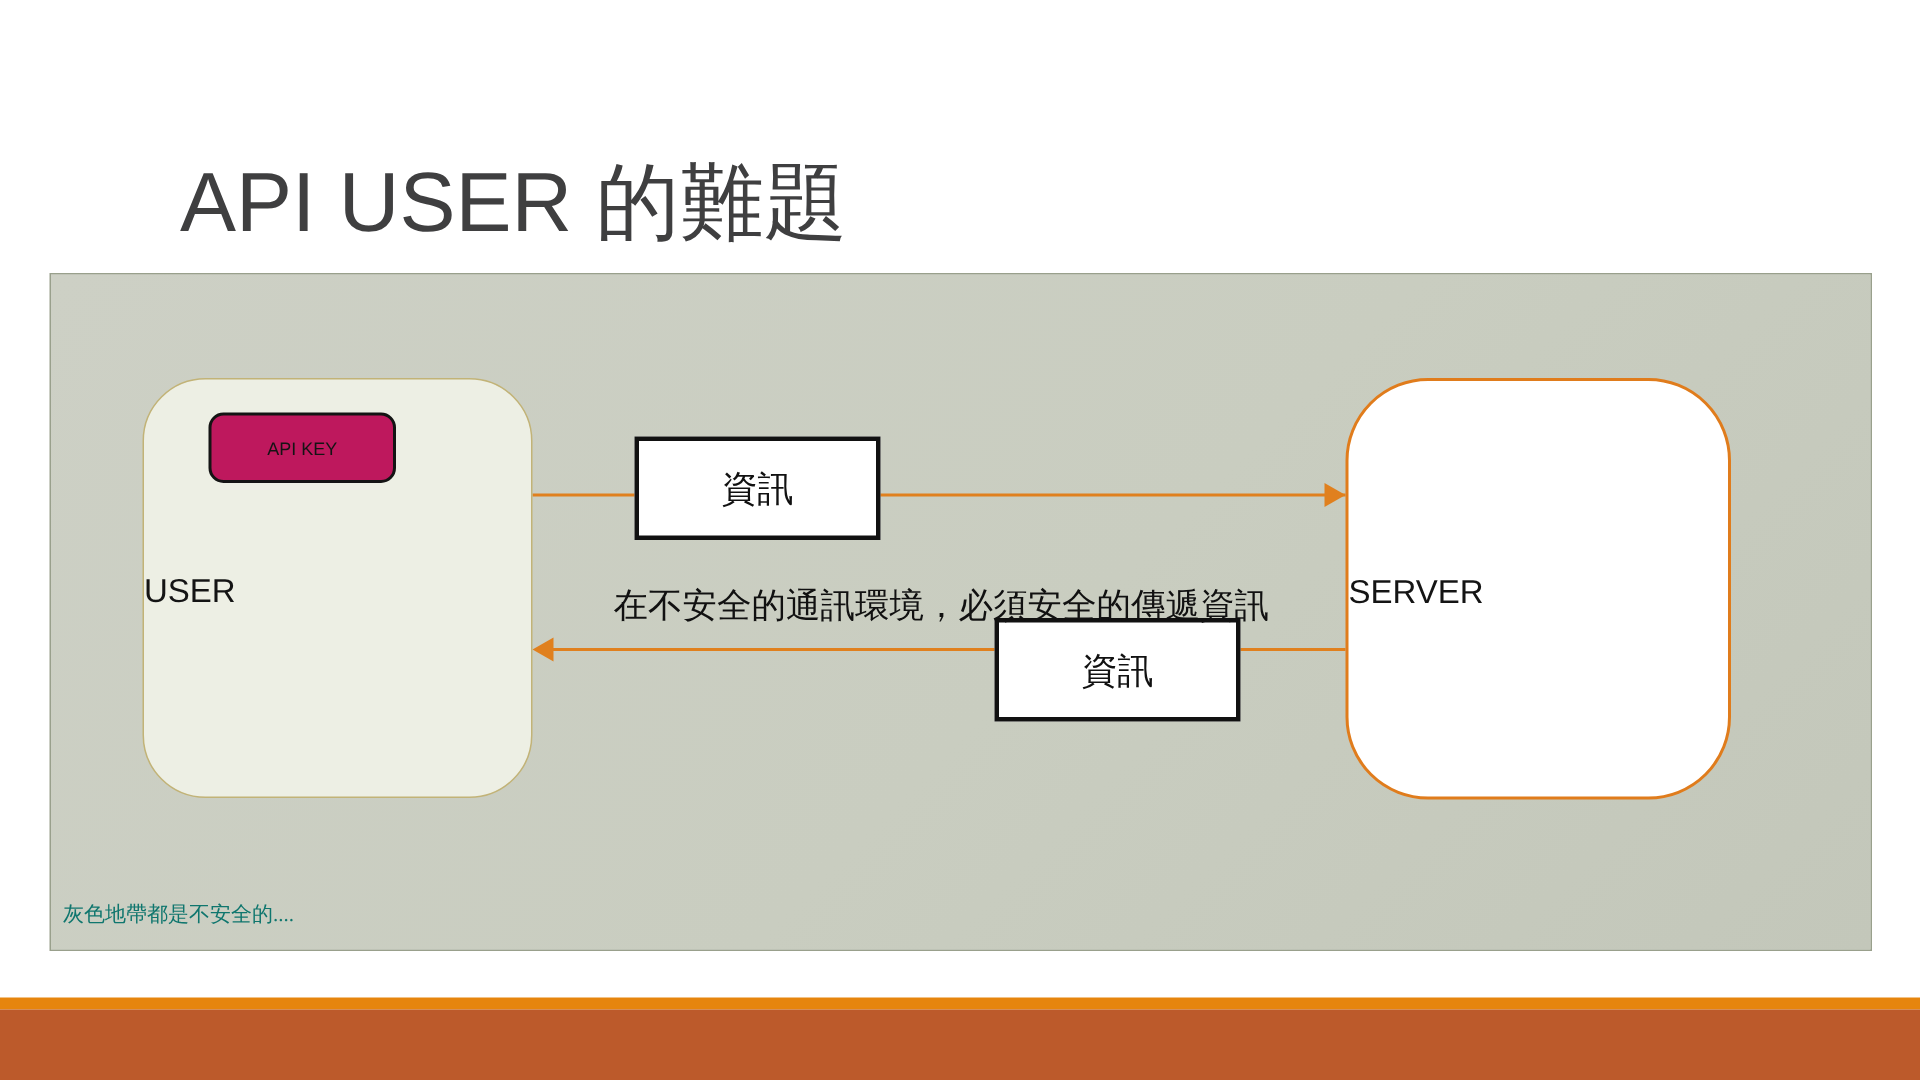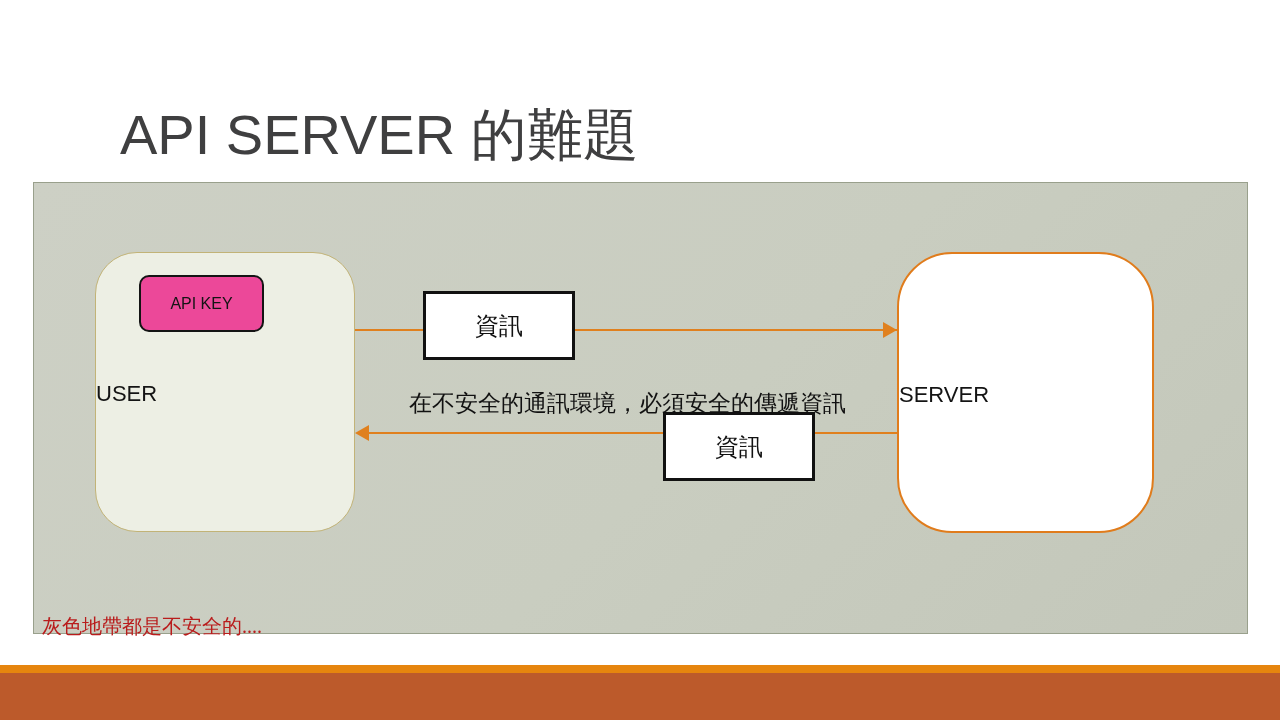--- a/index.html
+++ b/index.html
@@ -44,29 +44,29 @@
     background: var(--user-fill, #edefe4);
     border: 1px solid var(--user-border, #c2b377);
     border-radius: 42px;
     box-sizing: border-box;
   }
   .api-key-box {
     position: absolute;
     left: 43px;
     top: 22px;
     width: 125px;
-    height: 57px;
-    background: #ec4899;
+    height: 47px;
+    background: #be185d;
     border: 2.5px solid #141414;
     border-radius: 10px;
     box-sizing: border-box;
     display: flex;
     align-items: center;
     justify-content: center;
-    font-size: 16px;
+    font-size: 12px;
     color: #141414;
   }
   .user-label, .server-label {
     position: absolute;
     left: 0; right: 0;
     top: 128px;
     font-size: 22px;
     color: #141414;
     font-family: "Liberation Sans", sans-serif;
   }
@@ -103,21 +103,21 @@
     position: absolute;
     left: 355px; top: 425px;
     width: 0; height: 0;
     border-top: 8px solid transparent;
     border-bottom: 8px solid transparent;
     border-right: 14px solid var(--arrow, #e0801e);
   }
 
   .info-box {
     position: absolute;
-    width: 152px;
+    width: 164px;
     height: 69px;
     background: #ffffff;
     border: 3px solid #111111;
     box-sizing: border-box;
     display: flex;
     align-items: center;
     justify-content: center;
     font-size: 24px;
     color: #111111;
     font-family: Liberation Serif, serif;
@@ -134,46 +134,45 @@
     font-size: 23px;
     color: #111111;
     font-family: "Liberation Serif", serif;
     white-space: nowrap;
   }
 
   .footnote {
     position: absolute;
     left: 42px;
     top: 601px;
-    font-size: 20px;
-    color: #b91c1c;
+    font-size: 14px;
+    color: #0f766e;
     font-family: "Liberation Serif", serif;
     white-space: nowrap;
-    margin-top: 12px;
   }
 
   .bar-amber {
     position: absolute;
     left: 0; top: 665px;
     width: 1280px; height: 8px;
     background: var(--amber-bar, #e6850e);
   }
   .bar-rust {
     position: absolute;
     left: 0; top: 673px;
     width: 1280px; height: 47px;
     background: var(--rust-bar, #bc5a2b);
   }
 </style>
 </head>
 <body>
 
 <div class="stage">
 
-  <div class="slide-title">API SERVER 的難題</div>
+  <div class="slide-title">API USER 的難題</div>
 
   <div class="panel"></div>
 
   <div class="arrow-line to-server"></div>
   <div class="arrowhead-right"></div>
   <div class="arrow-line to-user"></div>
   <div class="arrowhead-left"></div>
 
   <div class="user-box">
     <div class="api-key-box">

